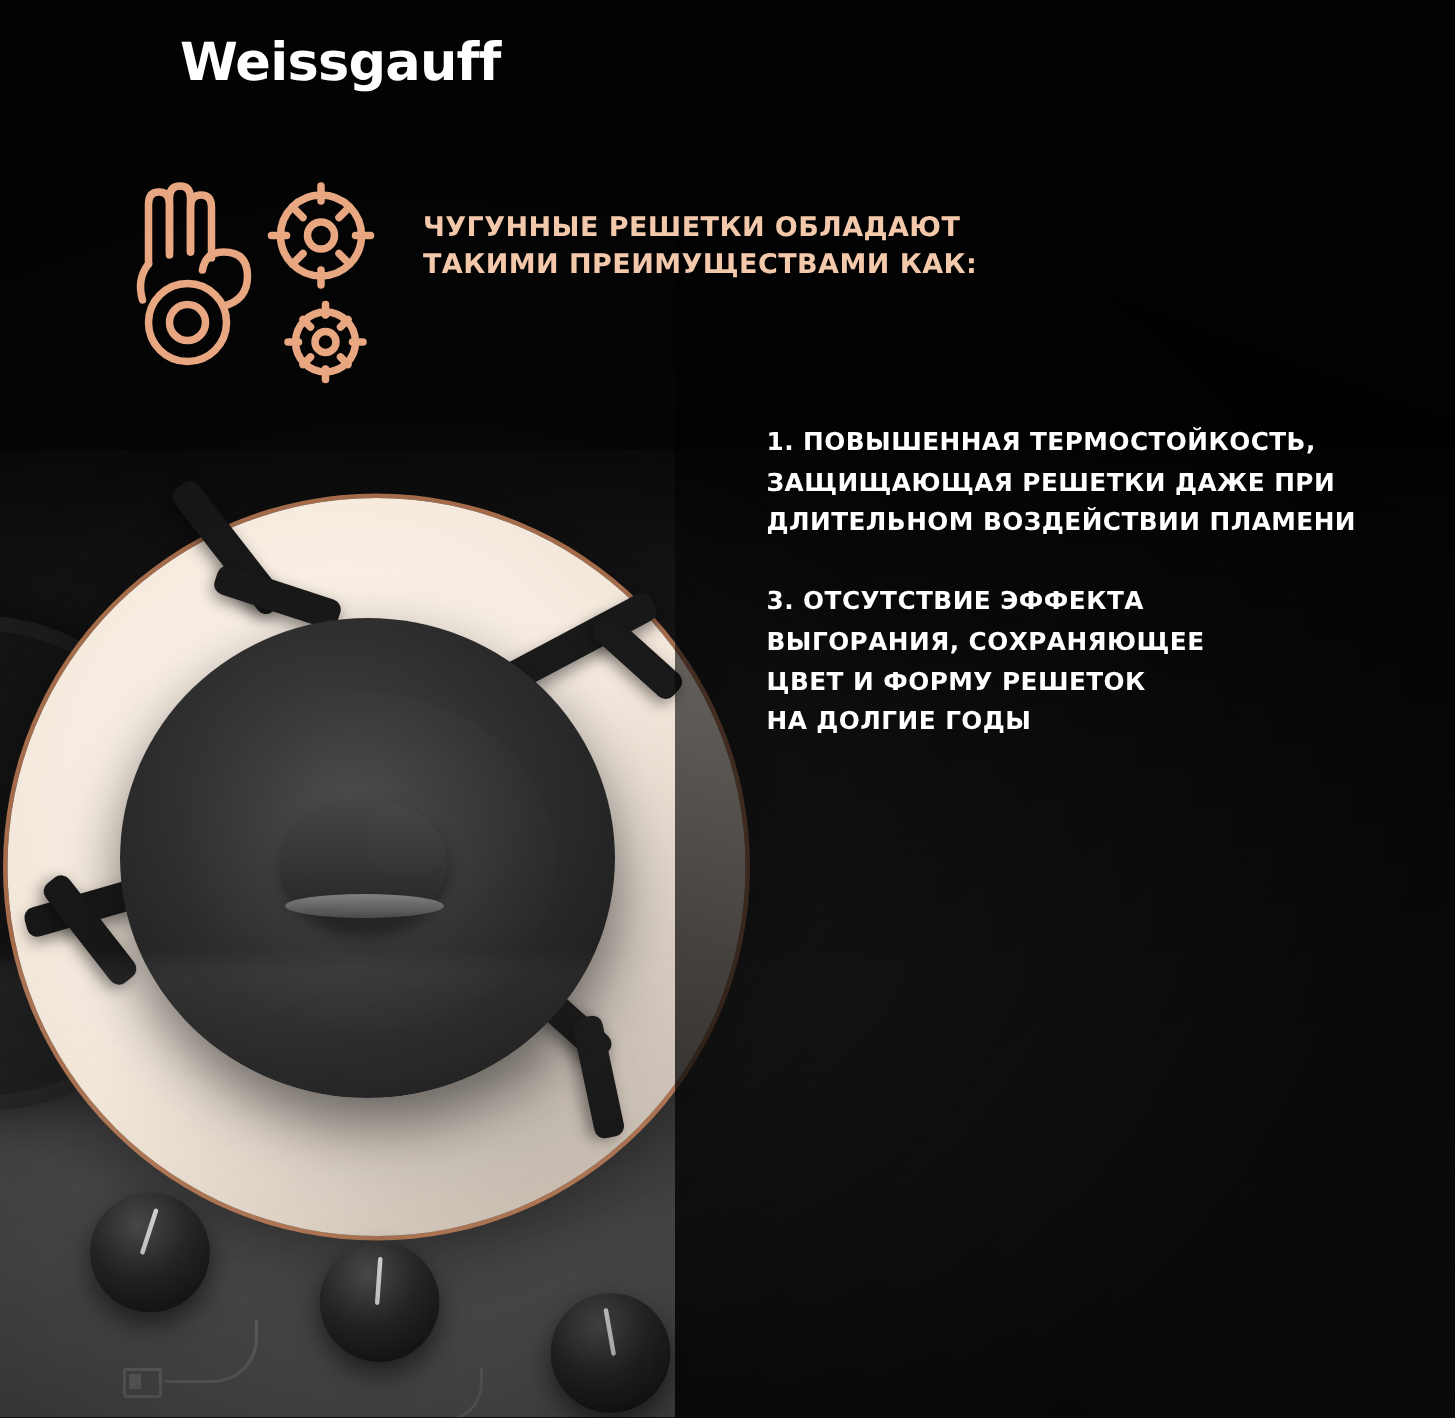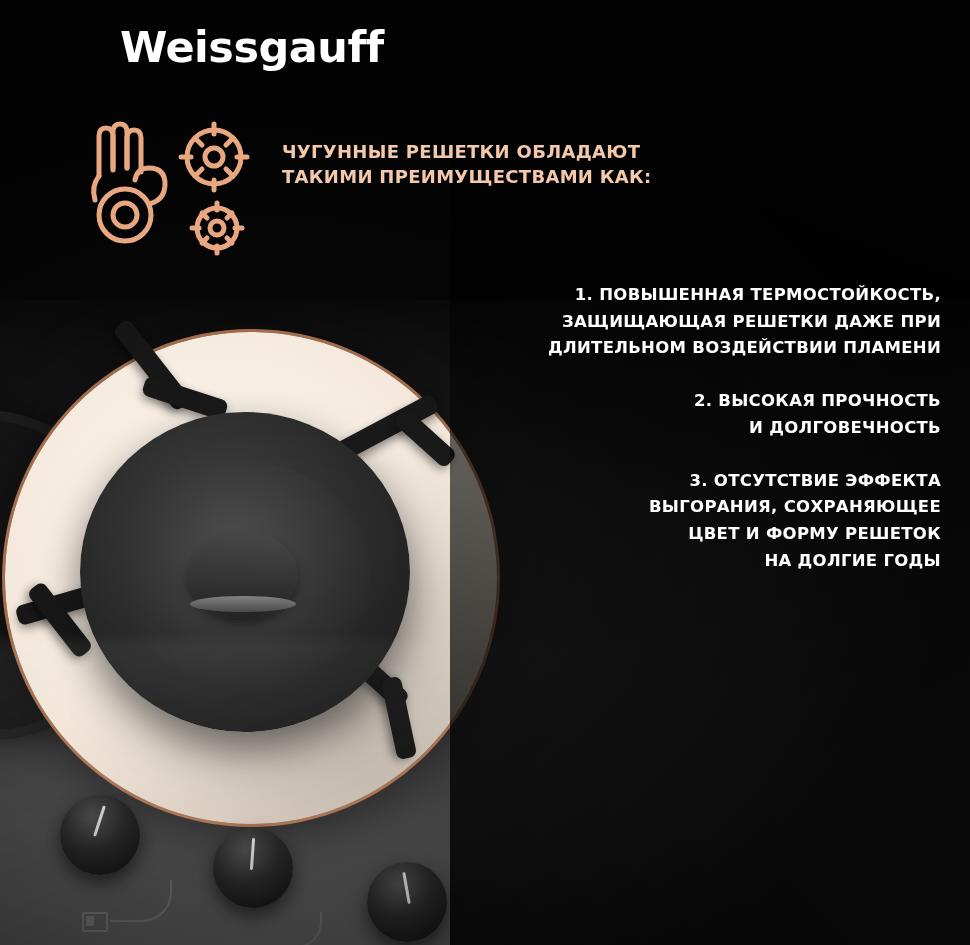--- a/index.html
+++ b/index.html
@@ -49,21 +49,21 @@
     width: 700px; height: 320px;
     background: linear-gradient(160deg, rgba(255,255,255,0.07), rgba(255,255,255,0.0) 60%);
     filter: blur(6px);
   }
 
   
   .brand {
     position: absolute;
     left: 120px; top: 22px;
     color: #ffffff;
-    font-size: 43px;
+    font-size: 35px;
     font-weight: bold;
     letter-spacing: -0.5px;
     font-family: "DejaVu Sans", sans-serif;
   }
 
   
   .icon-group {
     position: absolute;
     left: 85px; top: 120px;
     width: 180px; height: 140px;
@@ -95,21 +95,20 @@
   .benefit {
     color: #ffffff;
     font-size: 16.5px;
     font-weight: bold;
     line-height: 1.62;
     letter-spacing: 0.3px;
     text-transform: uppercase;
     margin-bottom: 26px;
     font-family: "DejaVu Sans", sans-serif;
     white-space: pre-line;
-    text-align: right;
   }
 
   
   .photo {
     position: absolute;
     left: -40px; top: 300px;
     width: 620px; height: 645px;
     overflow: hidden;
   }
   .grate-left {
@@ -339,21 +338,19 @@
       </svg>
     </span>
   </div>
 
   <div class="headline">ЧУГУННЫЕ РЕШЕТКИ ОБЛАДАЮТ ТАКИМИ ПРЕИМУЩЕСТВАМИ КАК:</div>
 
   <div class="benefits">
     <div class="benefit">1. ПОВЫШЕННАЯ ТЕРМОСТОЙКОСТЬ,
 ЗАЩИЩАЮЩАЯ РЕШЕТКИ ДАЖЕ ПРИ
 ДЛИТЕЛЬНОМ ВОЗДЕЙСТВИИ ПЛАМЕНИ</div>
-    <div class="benefit">2. ВЫСОКАЯ ПРОЧНОСТЬ
-И ДОЛГОВЕЧНОСТЬ</div>
     <div class="benefit">3. ОТСУТСТВИЕ ЭФФЕКТА
 ВЫГОРАНИЯ, СОХРАНЯЮЩЕЕ
 ЦВЕТ И ФОРМУ РЕШЕТОК
 НА ДОЛГИЕ ГОДЫ</div>
   </div>
 
 </div>
 
 </body></html>

